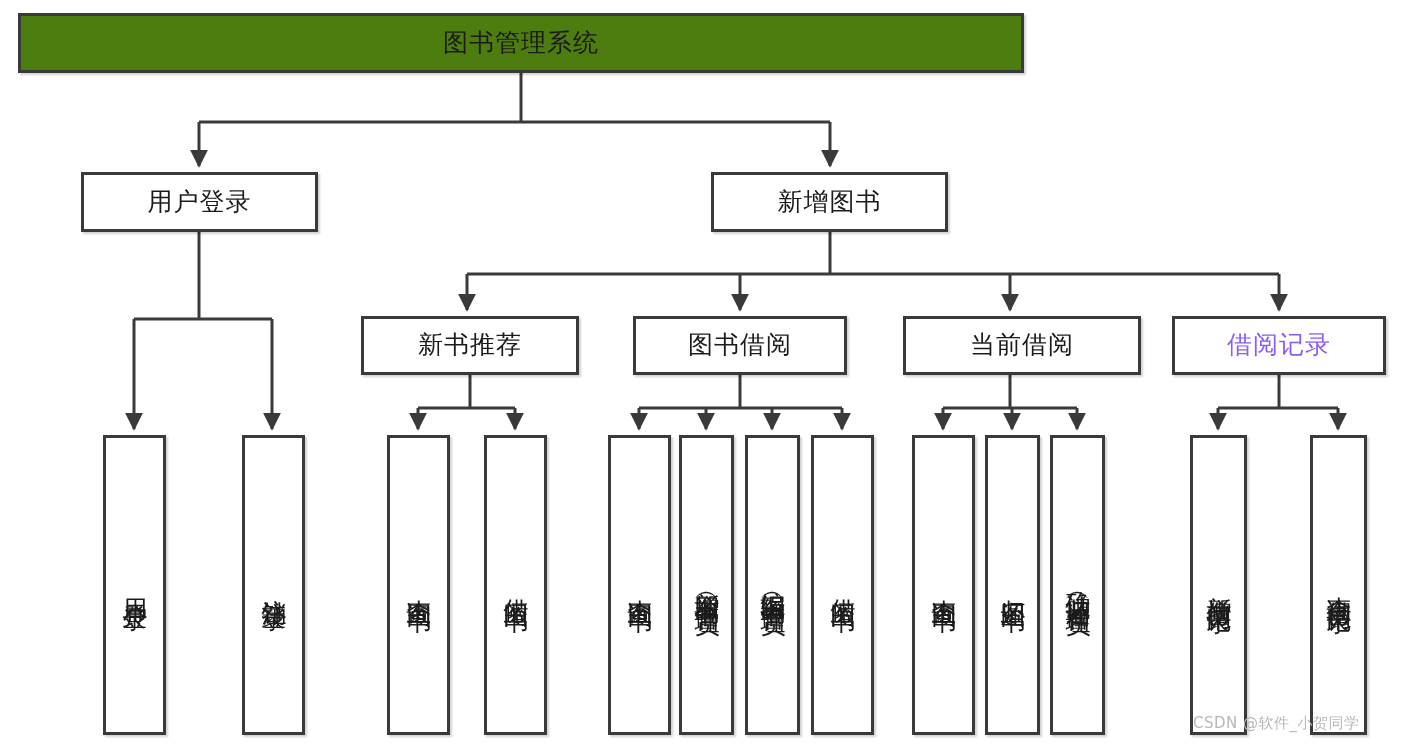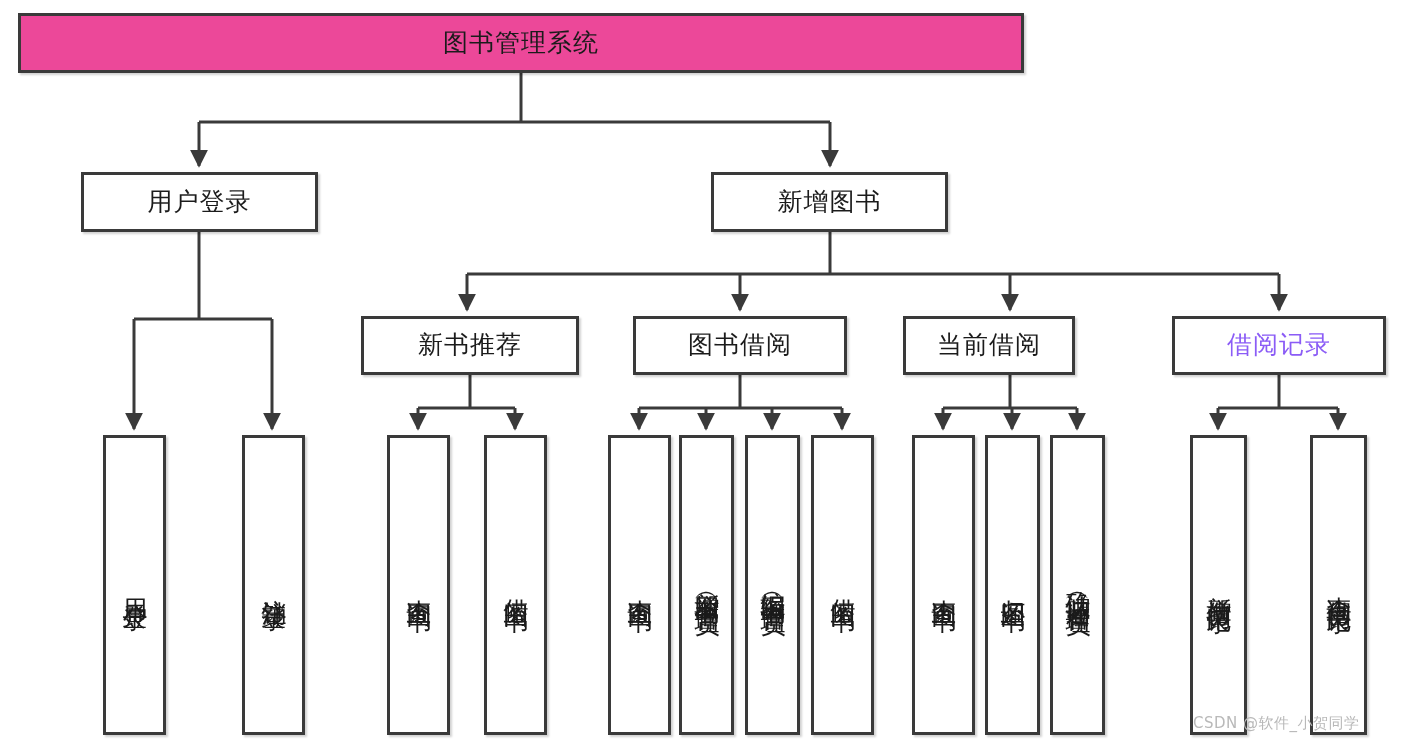--- a/index.html
+++ b/index.html
@@ -120,38 +120,38 @@
       <path d="M 1012 408 L 1012 429" marker-end="url(#arrow)"></path>
       <path d="M 1077 408 L 1077 429" marker-end="url(#arrow)"></path>
 
       <path d="M 1279 375 L 1279 408"></path>
       <path d="M 1218 408 L 1338 408"></path>
       <path d="M 1218 408 L 1218 429" marker-end="url(#arrow)"></path>
       <path d="M 1338 408 L 1338 429" marker-end="url(#arrow)"></path>
     </g>
   </svg>
 
-  <div class="node root horiz" style="left: 18px; top: 13px; width: 1006px; height: 60px; border-color: rgb(58, 58, 58); color: rgb(27, 27, 27); background: #ec4899; font-family: Liberation Serif, serif;">
+  <div class="node root horiz" style="left: 18px; top: 13px; width: 1006px; height: 60px; border-color: rgb(58, 58, 58); color: rgb(27, 27, 27); background: #4d7c0f; font-family: Liberation Serif, serif;">
     <span>图书管理系统</span>
   </div>
 
   <div class="node horiz" style="left: 81px; top: 172px; width: 237px; height: 60px; border-color: rgb(58, 58, 58); color: rgb(27, 27, 27); background: rgb(255, 255, 255);">
     <span>用户登录</span>
   </div>
   <div class="node horiz" style="left: 711px; top: 172px; width: 237px; height: 60px; border-color: rgb(58, 58, 58); color: rgb(27, 27, 27); background: rgb(255, 255, 255);">
     <span>新增图书</span>
   </div>
 
   <div class="node horiz" style="left: 633px; top: 316px; width: 214px; height: 59px; border-color: rgb(58, 58, 58); color: rgb(27, 27, 27); background: rgb(255, 255, 255);">
     <span>图书借阅</span>
   </div>
   <div class="node horiz" style="left: 361px; top: 316px; width: 218px; height: 59px; border-color: rgb(58, 58, 58); color: rgb(27, 27, 27); background: rgb(255, 255, 255);">
     <span>新书推荐</span>
   </div>
-  <div class="node horiz" style="left: 903px; top: 316px; width: 172px; height: 59px; border-color: rgb(58, 58, 58); color: rgb(27, 27, 27); background: rgb(255, 255, 255);">
+  <div class="node horiz" style="left: 903px; top: 316px; width: 238px; height: 59px; border-color: rgb(58, 58, 58); color: rgb(27, 27, 27); background: rgb(255, 255, 255);">
     <span>当前借阅</span>
   </div>
   <div class="node horiz" style="left: 1172px; top: 316px; width: 214px; height: 59px; border-color: rgb(58, 58, 58); color: #8b5cf6; background: rgb(255, 255, 255);">
     <span>借阅记录</span>
   </div>
 
   <div class="node vert" style="left: 103px; top: 435px; width: 63px; height: 300px; border-color: rgb(58, 58, 58); color: rgb(27, 27, 27); background: rgb(255, 255, 255);">
     <span class="vtext">用户登录</span>
   </div>
   <div class="node vert" style="left: 242px; top: 435px; width: 63px; height: 300px; border-color: rgb(58, 58, 58); color: rgb(27, 27, 27); background: rgb(255, 255, 255);">

